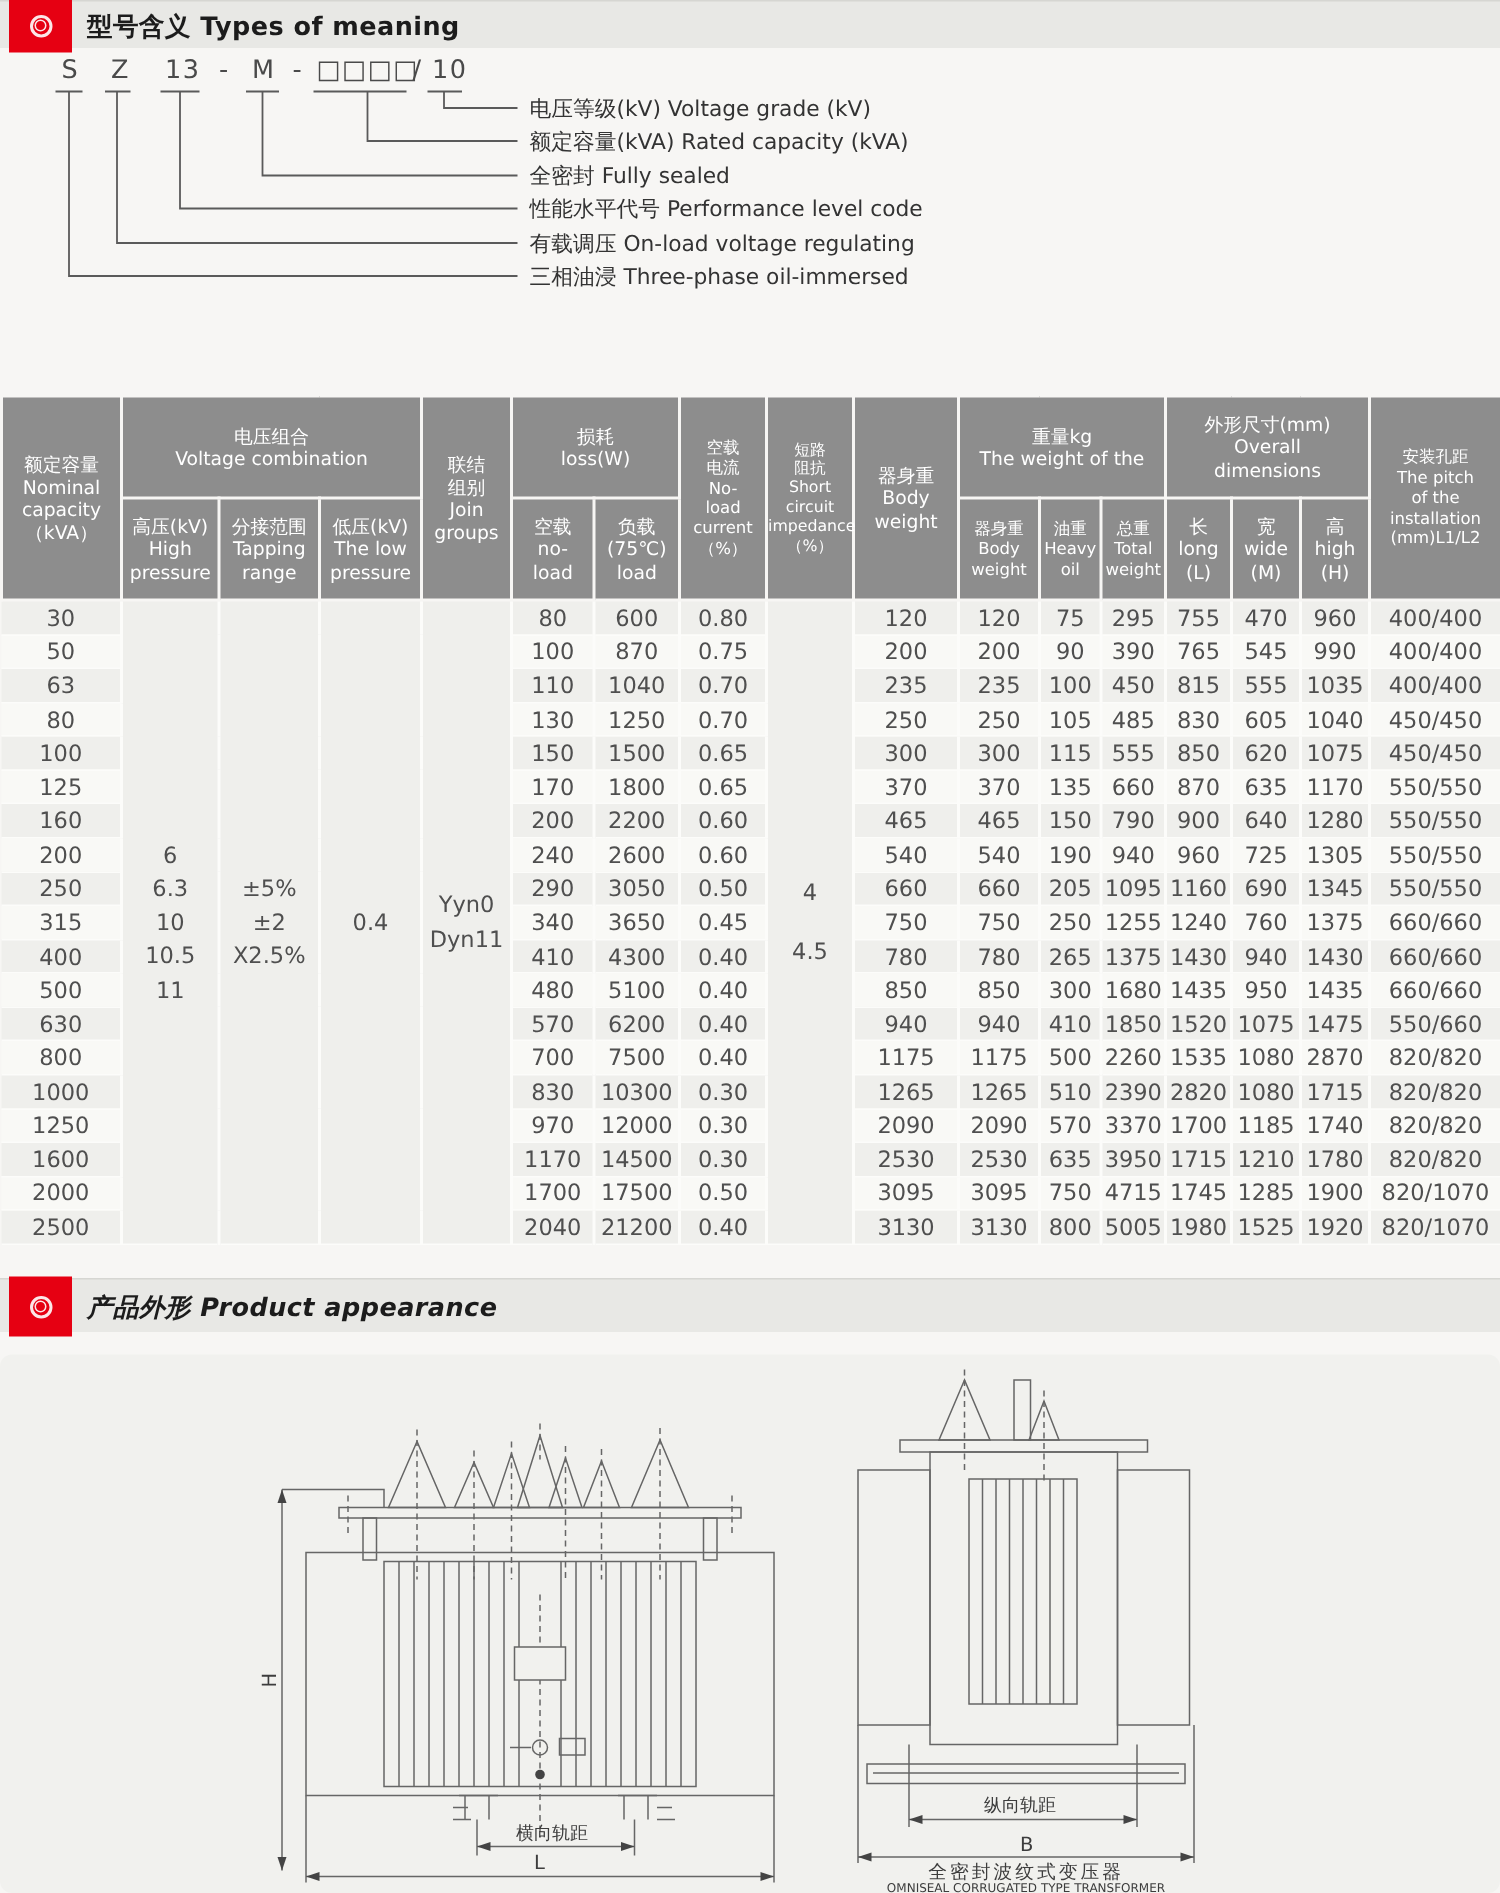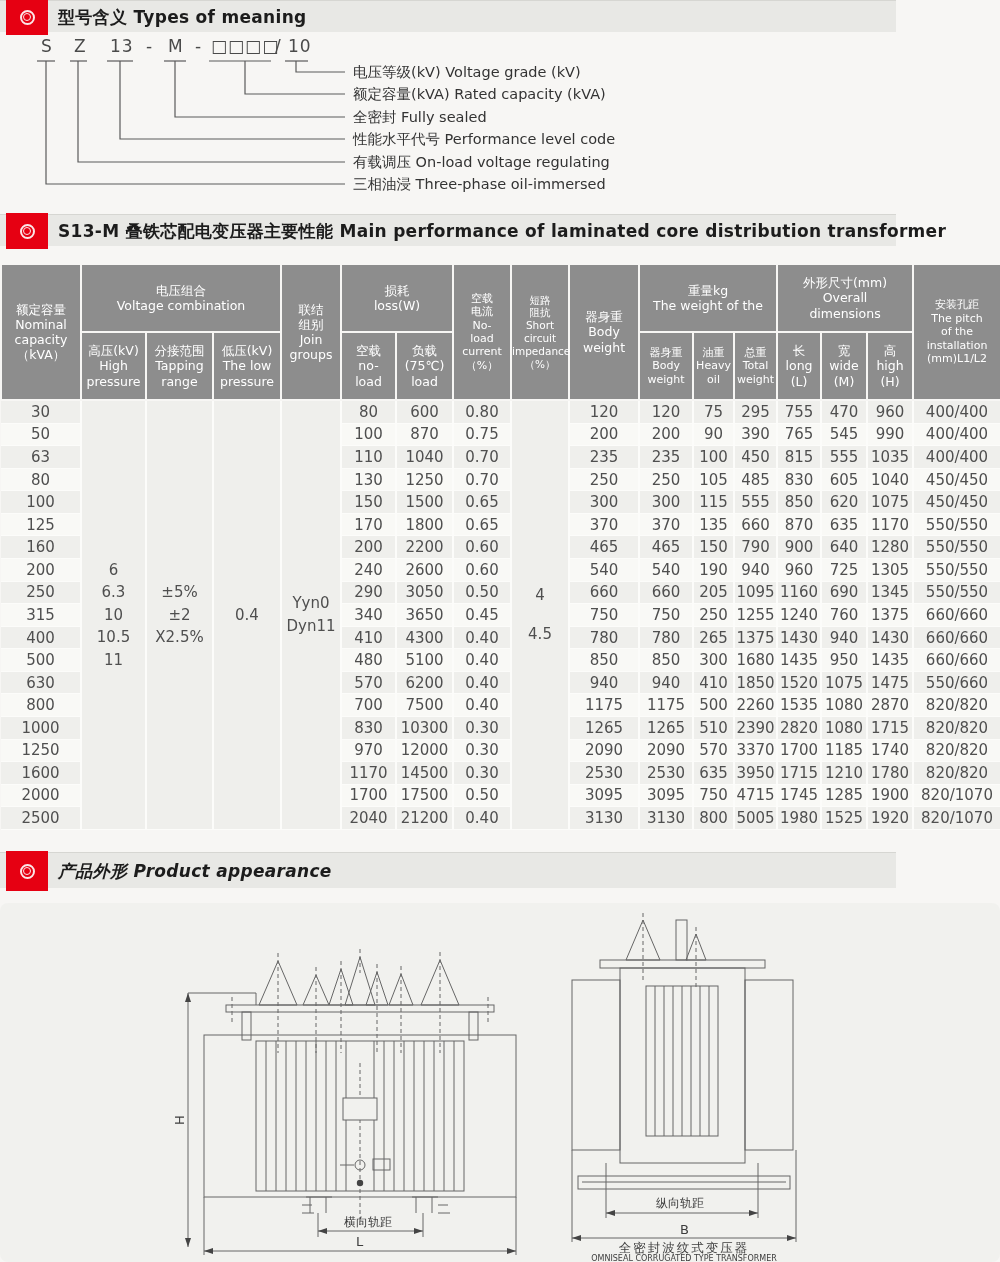--- a/index.html
+++ b/index.html
@@ -1,21 +1,21 @@
 <!DOCTYPE html>
 <html><head>
 <meta charset="utf-8">
 <style>
   * { margin:0; padding:0; box-sizing:border-box; }
   html,body { background:#f7f6f4; }
   body { font-family:"DejaVu Sans","Liberation Sans",sans-serif; color:#3a3a3a; }
   .page { position:relative; width:1000px; height:1262px; margin:0 auto; background:#f7f6f4; overflow:hidden; }
 
   
-  .band { position:absolute; left:0; width:896px; height:32px; background:#e8e8e5; border-top:1px solid #d6d6d2; }
+  .band { position:absolute; left:0; width:1000px; height:32px; background:#e8e8e5; border-top:1px solid #d6d6d2; }
   .band .redbox { position:absolute; left:6px; top:-2px; width:42px; height:36px; background:#e60012; display:flex; align-items:center; justify-content:center; }
   .band .ring { width:15px; height:15px; border:2px solid #fff; border-radius:50%; display:flex; align-items:center; justify-content:center; opacity:.9; }
   .band .ring::after { content:""; width:6px; height:6px; border:1.5px solid #fff; border-radius:50%; }
   .band .title { position:absolute; left:58px; top:5px; font-size:17px; font-weight:bold; color:#1c1c1c; letter-spacing:.3px; white-space:nowrap; }
 
   #band-meaning { top:0; }
   #band-performance { top:214px; }
   #band-appearance { top:852px; height:36px;font-style:italic; }
   #band-appearance .redbox { height:40px; }
   #band-appearance .title { top:7px; }
@@ -88,26 +88,20 @@
     <polyline points="21,31 21,154 320,154"></polyline>
 
     <text class="lbl" x="328" y="47">电压等级(kV) Voltage grade (kV)</text>
     <text class="lbl" x="328" y="69">额定容量(kVA) Rated capacity (kVA)</text>
     <text class="lbl" x="328" y="92">全密封 Fully sealed</text>
     <text class="lbl" x="328" y="114">性能水平代号 Performance level code</text>
     <text class="lbl" x="328" y="137">有载调压 On-load voltage regulating</text>
     <text class="lbl" x="328" y="159">三相油浸 Three-phase oil-immersed</text>
   </svg>
 
-  <div class="band" id="band-performance">
-    <div class="redbox">
-      <span class="ring"></span>
-    </div>
-    <div class="title">S13-M 叠铁芯配电变压器主要性能 Main performance of laminated core distribution transformer</div>
-  </div>
 
   <table id="perf-table">
     <colgroup>
       <col style="width:80px">
         <col style="width:65px">
         <col style="width:67px">
         <col style="width:68px">
       <col style="width:60px">
         <col style="width:55px">
         <col style="width:57px">

